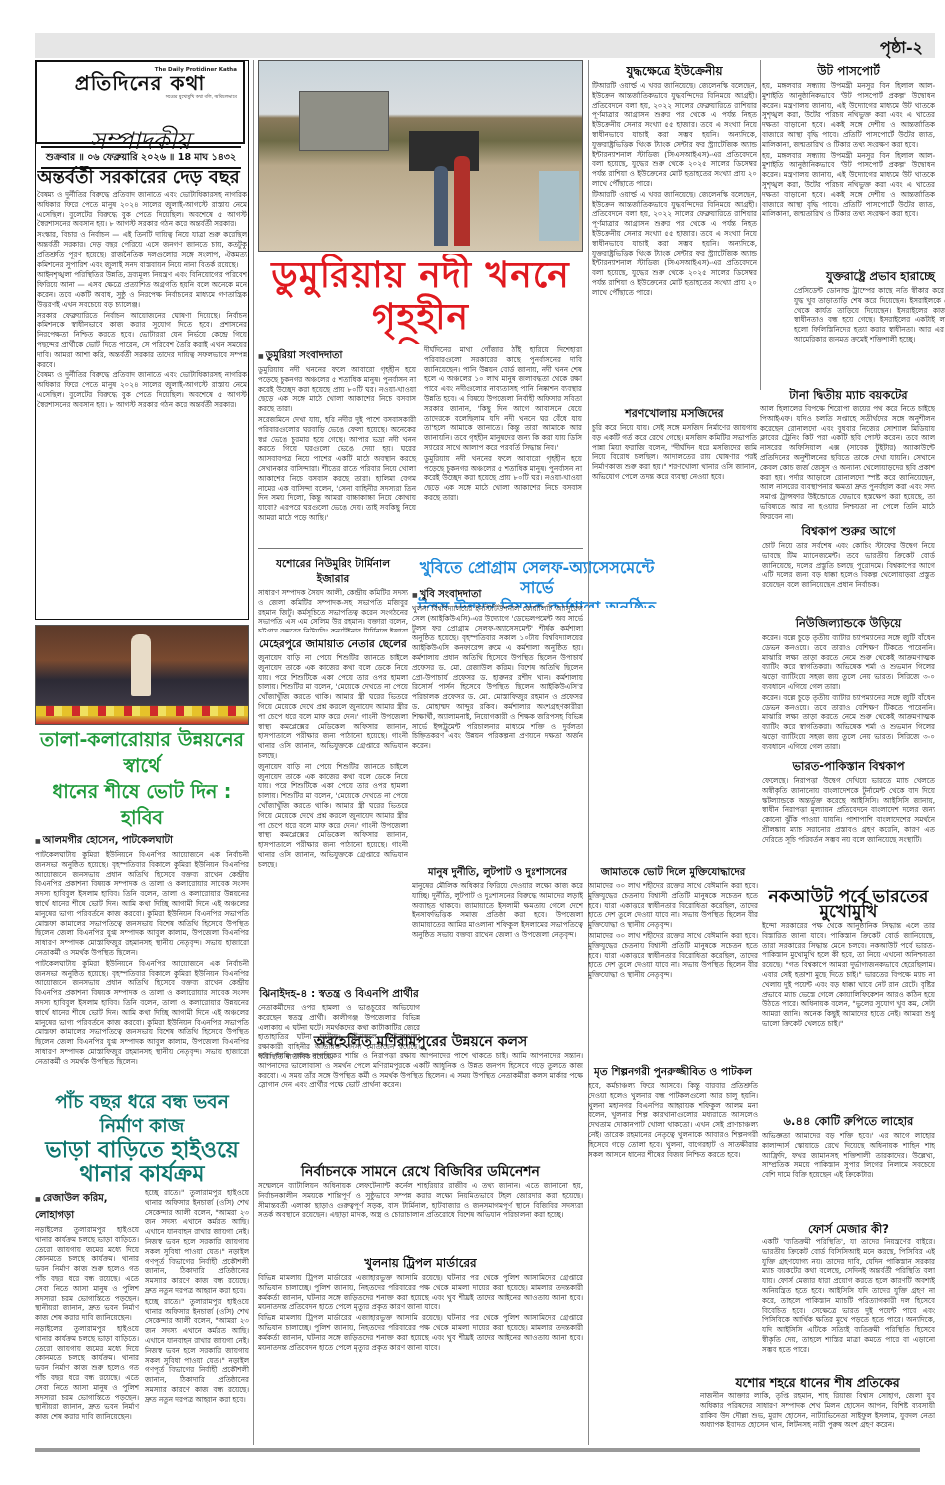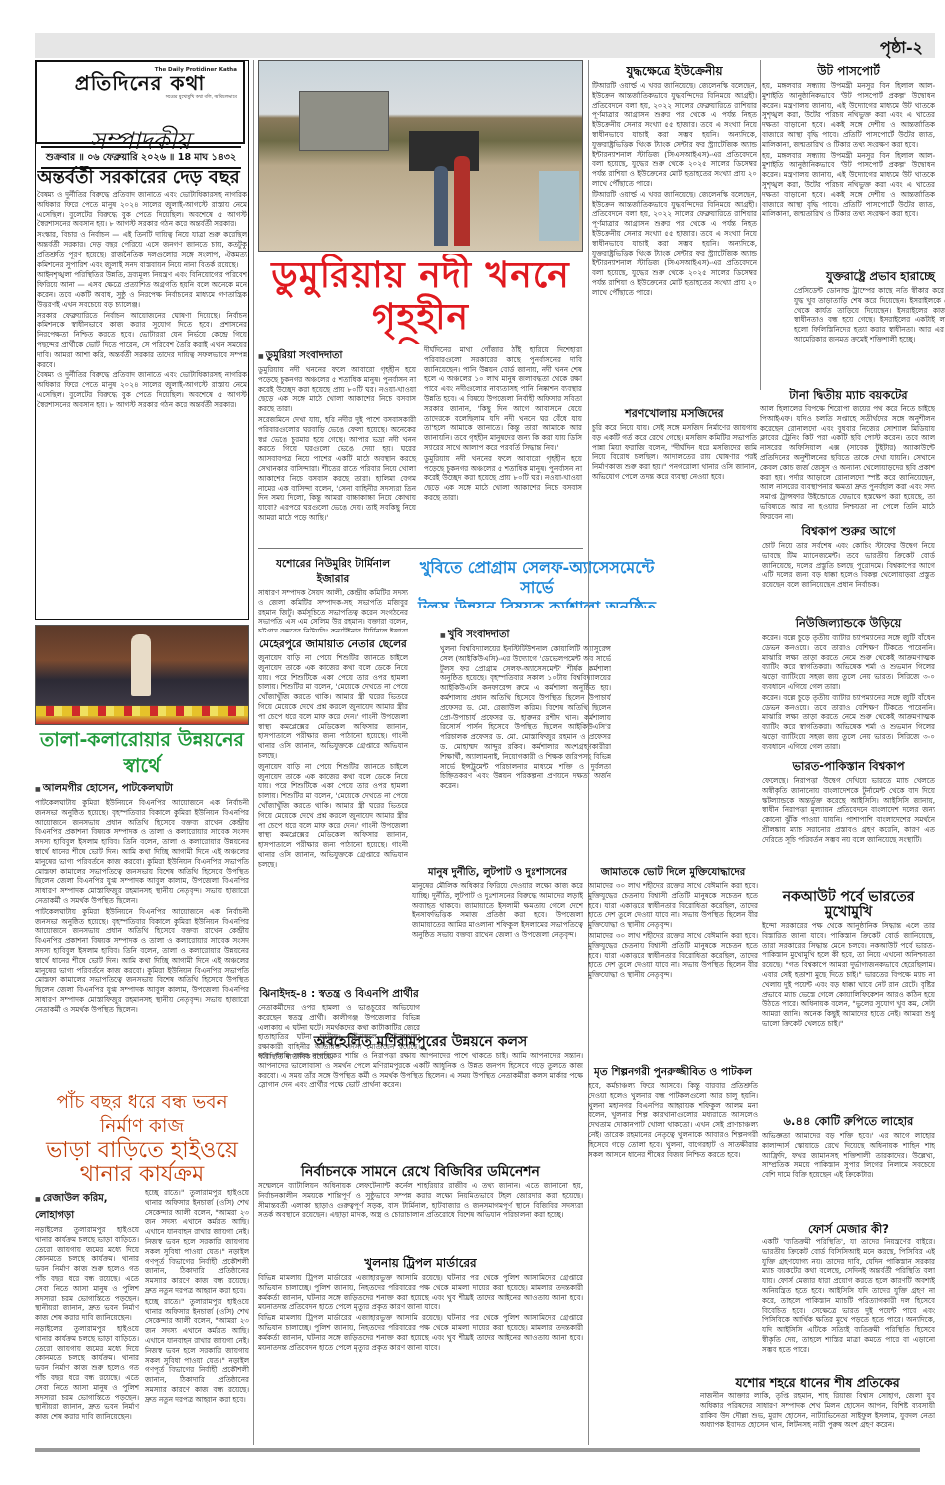--- a/index.html
+++ b/index.html
@@ -21,21 +21,21 @@
   .masthead { position: absolute; left: 35px; top: 60px; width: 210px; height: 84px; border: 2px solid #111; padding: 4px 6px; }
   .mast-en { font-size: 5.5px; text-align: right; font-weight: bold; color: #222; }
   .mast-title { font-family: "DejaVu Serif", serif; font-size: 20px; font-weight: bold; text-align: center; letter-spacing: 1px; line-height: 22px; }
   .mast-tag { font-size: 4.5px; text-align: right; color: #333; }
   .mast-sub { font-family: "DejaVu Serif", serif; font-size: 24px; font-style: italic; text-align: center; line-height: 24px; margin-top: 28px; }
   .date-line { position: absolute; left: 41px; top: 146px; width: 200px; border-top: 2px solid #111; border-bottom: 2px solid #111; font-size: 9.5px; font-weight: bold; text-align: center; padding: 2px 0; }
 
   .hl-black { font-size: 17px; font-weight: bold; text-align: left; line-height: 22px; color: #111; }
   .hl-red { font-size: 36px; font-weight: bold; text-align: center; line-height: 42px; color: #e0191f; letter-spacing: 1px; }
   .hl-green { font-size: 19px; font-weight: bold; text-align: center; line-height: 26px; color: #1f9a3a; }
-  .hl-blue { font-size: 20px; font-weight: normal; text-align: center; line-height: 24px; color: #c2410c; }
+  .hl-blue { font-size: 20px; font-weight: bold; text-align: center; line-height: 24px; color: #0f766e; }
   .hl-cyan { font-size: 17px; font-weight: bold; text-align: center; line-height: 22px; color: #1e88d8; }
 
   .photo { position: absolute; border: 1px solid #555; overflow: hidden; }
   .photo-river { background: linear-gradient(180deg, #c9d4da 0%, #d9dde0 28%, #8a7a5c 30%, #6d6a46 42%, #b8a88a 55%, #d4c7b0 100%); }
   .photo-rally { background: linear-gradient(180deg, #5c3a2a 0%, #7a4a30 35%, #2c2a35 55%, #3d3945 80%, #d8b030 92%, #c53030 100%); }
   .ph-el { position: absolute; }
 
   .box-border { position: absolute; border: 1.5px solid #111; }
   .vrule { position: absolute; width: 1px; background: #888; }
   .hrule { position: absolute; height: 1px; background: #777; }
@@ -68,20 +68,21 @@
     </div>
   </div>
   <div class="box-border" style="left:35px; top:60px; width:214px; height:560px; border-width:1px;"></div>
 
   <div class="photo photo-rally" style="left:35px; top:625px; width:214px; height:100px;">
     <div class="ph-el" style="left:95px; top:8px; width:20px; height:62px; background:#e8dcc8; border-radius:8px 8px 2px 2px;"></div>
     <div class="ph-el" style="left:0; top:80px; width:214px; height:10px; background:repeating-linear-gradient(90deg,#e6c22a 0 10px,#d02a2a 10px 18px,#f0e060 18px 26px);"></div>
   </div>
   <div class="col" style="left:35px; top:726px; width:214px; height:360px;">
     <div class="hl-green">তালা-কলারোয়ার উন্নয়নের স্বার্থে</div>
+    <div class="hl-green">ধানের শীষে ভোট দিন : হাবিব</div>
     <div class="byline">আলমগীর হোসেন, পাটকেলঘাটা</div>
     <div class="body-text">
       <p>পাটকেলঘাটায় কুমিরা ইউনিয়নে বিএনপির আয়োজনে এক নির্বাচনী জনসভা অনুষ্ঠিত হয়েছে। বৃহস্পতিবার বিকালে কুমিরা ইউনিয়ন বিএনপির আয়োজনে জনসভায় প্রধান অতিথি হিসেবে বক্তব্য রাখেন কেন্দ্রীয় বিএনপির প্রকাশনা বিষয়ক সম্পাদক ও তালা ও কলারোয়ার সাবেক সংসদ সদস্য হাবিবুল ইসলাম হাবিব। তিনি বলেন, তালা ও কলারোয়ার উন্নয়নের স্বার্থে ধানের শীষে ভোট দিন। আমি কথা দিচ্ছি আগামী দিনে এই অঞ্চলের মানুষের ভাগ্য পরিবর্তনে কাজ করবো। কুমিরা ইউনিয়ন বিএনপির সভাপতি মোস্তফা কামালের সভাপতিত্বে জনসভায় বিশেষ অতিথি হিসেবে উপস্থিত ছিলেন জেলা বিএনপির যুগ্ম সম্পাদক আবুল কালাম, উপজেলা বিএনপির সাধারণ সম্পাদক মোস্তাফিজুর রহমানসহ স্থানীয় নেতৃবৃন্দ। সভায় হাজারো নেতাকর্মী ও সমর্থক উপস্থিত ছিলেন।</p>
       <p>পাটকেলঘাটায় কুমিরা ইউনিয়নে বিএনপির আয়োজনে এক নির্বাচনী জনসভা অনুষ্ঠিত হয়েছে। বৃহস্পতিবার বিকালে কুমিরা ইউনিয়ন বিএনপির আয়োজনে জনসভায় প্রধান অতিথি হিসেবে বক্তব্য রাখেন কেন্দ্রীয় বিএনপির প্রকাশনা বিষয়ক সম্পাদক ও তালা ও কলারোয়ার সাবেক সংসদ সদস্য হাবিবুল ইসলাম হাবিব। তিনি বলেন, তালা ও কলারোয়ার উন্নয়নের স্বার্থে ধানের শীষে ভোট দিন। আমি কথা দিচ্ছি আগামী দিনে এই অঞ্চলের মানুষের ভাগ্য পরিবর্তনে কাজ করবো। কুমিরা ইউনিয়ন বিএনপির সভাপতি মোস্তফা কামালের সভাপতিত্বে জনসভায় বিশেষ অতিথি হিসেবে উপস্থিত ছিলেন জেলা বিএনপির যুগ্ম সম্পাদক আবুল কালাম, উপজেলা বিএনপির সাধারণ সম্পাদক মোস্তাফিজুর রহমানসহ স্থানীয় নেতৃবৃন্দ। সভায় হাজারো নেতাকর্মী ও সমর্থক উপস্থিত ছিলেন।</p>
     </div>
   </div>
 
   <div class="col" style="left:35px; top:1090px; width:214px; height:355px;">
     <div class="hl-blue" style="font-size:18.5px;">পাঁচ বছর ধরে বন্ধ ভবন নির্মাণ কাজ</div>
     <div class="hl-blue" style="font-size:22px;">ভাড়া বাড়িতে হাইওয়ে থানার কার্যক্রম</div>
@@ -148,21 +149,21 @@
     <div class="body-text">
         <p>জুনায়েদ বাড়ি না পেয়ে শিশুটির জানতে চাইলে জুনায়েদ তাকে এক কাজের কথা বলে ডেকে নিয়ে যায়। পরে শিশুটিকে একা পেয়ে তার ওপর হামলা চালায়। শিশুটির মা বলেন, 'মেয়েকে দেখতে না পেয়ে খোঁজাখুঁজি করতে থাকি। আমার স্ত্রী ঘরের ভিতরে গিয়ে মেয়েকে দেখে প্রশ্ন করলে জুনায়েদ আমার স্ত্রীর পা চেপে ধরে বলে মাফ করে দেন।' গাংনী উপজেলা স্বাস্থ্য কমপ্লেক্সের মেডিকেল অফিসার জানান, হাসপাতালে পরীক্ষার জন্য পাঠানো হয়েছে। গাংনী থানার ওসি জানান, অভিযুক্তকে গ্রেপ্তারে অভিযান চলছে।</p>
         <p>জুনায়েদ বাড়ি না পেয়ে শিশুটির জানতে চাইলে জুনায়েদ তাকে এক কাজের কথা বলে ডেকে নিয়ে যায়। পরে শিশুটিকে একা পেয়ে তার ওপর হামলা চালায়। শিশুটির মা বলেন, 'মেয়েকে দেখতে না পেয়ে খোঁজাখুঁজি করতে থাকি। আমার স্ত্রী ঘরের ভিতরে গিয়ে মেয়েকে দেখে প্রশ্ন করলে জুনায়েদ আমার স্ত্রীর পা চেপে ধরে বলে মাফ করে দেন।' গাংনী উপজেলা স্বাস্থ্য কমপ্লেক্সের মেডিকেল অফিসার জানান, হাসপাতালে পরীক্ষার জন্য পাঠানো হয়েছে। গাংনী থানার ওসি জানান, অভিযুক্তকে গ্রেপ্তারে অভিযান চলছে।</p>
       </div>
   </div>
 
   <div class="col" style="left:412px; top:558px; width:250px; height:50px;">
     <div class="hl-cyan" style="font-size:16px; line-height:20px;">খুবিতে প্রোগ্রাম সেলফ-অ্যাসেসমেন্টে সার্ভে</div>
     <div class="hl-cyan" style="font-size:16px; line-height:20px;">টুলস উন্নয়ন বিষয়ক কর্মশালা অনুষ্ঠিত</div>
   </div>
-  <div class="col" style="left:412px; top:624px; width:171px; height:250px;margin-left:28px;">
+  <div class="col" style="left:412px; top:584px; width:171px; height:250px;">
     <div class="byline">খুবি সংবাদদাতা</div>
     <div class="body-text">
         <p>খুলনা বিশ্ববিদ্যালয়ের ইনস্টিটিউশনাল কোয়ালিটি অ্যাসুরেন্স সেল (আইকিউএসি)-এর উদ্যোগে 'ডেভেলপমেন্ট অব সার্ভে টুলস ফর প্রোগ্রাম সেলফ-অ্যাসেসমেন্ট' শীর্ষক কর্মশালা অনুষ্ঠিত হয়েছে। বৃহস্পতিবার সকাল ১০টায় বিশ্ববিদ্যালয়ের আইকিউএসি কনফারেন্স রুমে এ কর্মশালা অনুষ্ঠিত হয়। কর্মশালায় প্রধান অতিথি হিসেবে উপস্থিত ছিলেন উপাচার্য প্রফেসর ড. মো. রেজাউল করিম। বিশেষ অতিথি ছিলেন প্রো-উপাচার্য প্রফেসর ড. হারুনর রশীদ খান। কর্মশালায় রিসোর্স পার্সন হিসেবে উপস্থিত ছিলেন আইকিউএসি'র পরিচালক প্রফেসর ড. মো. মোস্তাফিজুর রহমান ও প্রফেসর ড. মোহাম্মদ আব্দুর রকিব। কর্মশালার অংশগ্রহণকারীরা শিক্ষার্থী, অ্যালামনাই, নিয়োগকারী ও শিক্ষক জরিপসহ বিভিন্ন সার্ভে ইন্সট্রুমেন্ট পরিচালনার মাধ্যমে শক্তি ও দুর্বলতা চিহ্নিতকরণ এবং উন্নয়ন পরিকল্পনা প্রণয়নে দক্ষতা অর্জন করেন।</p>
       </div>
   </div>
 
   <div class="col" style="left:412px; top:860px; width:171px; height:120px;">
     <div class="sub-head" style="font-size:10px;">মানুষ দুর্নীতি, লুটপাট ও দুঃশাসনের</div>
     <div class="body-text">
         <p>মানুষের মৌলিক অধিকার ফিরিয়ে দেওয়ার লক্ষ্যে কাজ করে যাচ্ছি। দুর্নীতি, লুটপাট ও দুঃশাসনের বিরুদ্ধে আমাদের লড়াই অব্যাহত থাকবে। জামায়াতে ইসলামী ক্ষমতায় গেলে দেশে ইনসাফভিত্তিক সমাজ প্রতিষ্ঠা করা হবে। উপজেলা জামায়াতের আমির মাওলানা শফিকুল ইসলামের সভাপতিত্বে অনুষ্ঠিত সভায় বক্তব্য রাখেন জেলা ও উপজেলা নেতৃবৃন্দ।</p>
@@ -203,21 +204,21 @@
   <div class="col" style="left:592px; top:60px; width:165px; height:340px;">
     <div class="sub-head" style="font-size:12px;">যুদ্ধক্ষেত্রে ইউক্রেনীয়</div>
     <div class="body-text">
         <p>টিআরটি ওয়ার্ল্ড এ খবর জানিয়েছে। জেলেনস্কি বলেছেন, ইউক্রেন আন্তর্জাতিকভাবে যুদ্ধবন্দিদের বিনিময়ে আগ্রহী। প্রতিবেদনে বলা হয়, ২০২২ সালের ফেব্রুয়ারিতে রাশিয়ার পূর্ণমাত্রার আগ্রাসন শুরুর পর থেকে এ পর্যন্ত নিহত ইউক্রেনীয় সেনার সংখ্যা ৫৫ হাজার। তবে এ সংখ্যা নিয়ে স্বাধীনভাবে যাচাই করা সম্ভব হয়নি। অন্যদিকে, যুক্তরাষ্ট্রভিত্তিক থিংক ট্যাংক সেন্টার ফর স্ট্র্যাটেজিক অ্যান্ড ইন্টারন্যাশনাল স্টাডিজ (সিএসআইএস)-এর প্রতিবেদনে বলা হয়েছে, যুদ্ধের শুরু থেকে ২০২৫ সালের ডিসেম্বর পর্যন্ত রাশিয়া ও ইউক্রেনের মোট হতাহতের সংখ্যা প্রায় ২০ লাখে পৌঁছাতে পারে।</p>
         <p>টিআরটি ওয়ার্ল্ড এ খবর জানিয়েছে। জেলেনস্কি বলেছেন, ইউক্রেন আন্তর্জাতিকভাবে যুদ্ধবন্দিদের বিনিময়ে আগ্রহী। প্রতিবেদনে বলা হয়, ২০২২ সালের ফেব্রুয়ারিতে রাশিয়ার পূর্ণমাত্রার আগ্রাসন শুরুর পর থেকে এ পর্যন্ত নিহত ইউক্রেনীয় সেনার সংখ্যা ৫৫ হাজার। তবে এ সংখ্যা নিয়ে স্বাধীনভাবে যাচাই করা সম্ভব হয়নি। অন্যদিকে, যুক্তরাষ্ট্রভিত্তিক থিংক ট্যাংক সেন্টার ফর স্ট্র্যাটেজিক অ্যান্ড ইন্টারন্যাশনাল স্টাডিজ (সিএসআইএস)-এর প্রতিবেদনে বলা হয়েছে, যুদ্ধের শুরু থেকে ২০২৫ সালের ডিসেম্বর পর্যন্ত রাশিয়া ও ইউক্রেনের মোট হতাহতের সংখ্যা প্রায় ২০ লাখে পৌঁছাতে পারে।</p>
       </div>
   </div>
   <div class="col" style="left:592px; top:402px; width:165px; height:155px;">
     <div class="sub-head" style="font-size:11px;">শরণখোলায় মসজিদের</div>
     <div class="body-text">
-        <p>চুরি করে নিয়ে যায়। সেই সঙ্গে মসজিদ নির্মাণের জায়গায় বড় একটি গর্ত করে রেখে গেছে। মসজিদ কমিটির সভাপতি পান্না মিয়া ফরাজি বলেন, "দীর্ঘদিন ধরে মসজিদের জমি নিয়ে বিরোধ চলছিল। আদালতের রায় ঘোষণার পরই নির্মাণকাজ শুরু করা হয়।" পনগরোলা থানার ওসি জানান, অভিযোগ পেলে তদন্ত করে ব্যবস্থা নেওয়া হবে।</p>
+        <p>চুরি করে নিয়ে যায়। সেই সঙ্গে মসজিদ নির্মাণের জায়গায় বড় একটি গর্ত করে রেখে গেছে। মসজিদ কমিটির সভাপতি পান্না মিয়া ফরাজি বলেন, "দীর্ঘদিন ধরে মসজিদের জমি নিয়ে বিরোধ চলছিল। আদালতের রায় ঘোষণার পরই নির্মাণকাজ শুরু করা হয়।" শরণখোলা থানার ওসি জানান, অভিযোগ পেলে তদন্ত করে ব্যবস্থা নেওয়া হবে।</p>
       </div>
   </div>
 
   <div class="col" style="left:588px; top:860px; width:170px; height:200px;">
     <div class="sub-head" style="font-size:10px;">জামাতকে ভোট দিলে মুক্তিযোদ্ধাদের</div>
     <div class="body-text">
         <p>আমাদের ৩০ লাখ শহীদের রক্তের সাথে বেঈমানি করা হবে। মুক্তিযুদ্ধের চেতনায় বিশ্বাসী প্রতিটি মানুষকে সচেতন হতে হবে। যারা একাত্তরে স্বাধীনতার বিরোধিতা করেছিল, তাদের হাতে দেশ তুলে দেওয়া যাবে না। সভায় উপস্থিত ছিলেন বীর মুক্তিযোদ্ধা ও স্থানীয় নেতৃবৃন্দ।</p>
         <p>আমাদের ৩০ লাখ শহীদের রক্তের সাথে বেঈমানি করা হবে। মুক্তিযুদ্ধের চেতনায় বিশ্বাসী প্রতিটি মানুষকে সচেতন হতে হবে। যারা একাত্তরে স্বাধীনতার বিরোধিতা করেছিল, তাদের হাতে দেশ তুলে দেওয়া যাবে না। সভায় উপস্থিত ছিলেন বীর মুক্তিযোদ্ধা ও স্থানীয় নেতৃবৃন্দ।</p>
       </div>
   </div>
@@ -264,21 +265,21 @@
         <p>করেন। বল্লে চুড়ে তৃতীয় ব্যাটার চ্যাপম্যানের সঙ্গে জুটি বাঁধেন ডেভন কনওয়ে। তবে তারাও বেশিক্ষণ টিকতে পারেননি। মাঝারি লক্ষ্য তাড়া করতে নেমে শুরু থেকেই আক্রমণাত্মক ব্যাটিং করে স্বাগতিকরা। অভিষেক শর্মা ও শুভমান গিলের ঝড়ো ব্যাটিংয়ে সহজ জয় তুলে নেয় ভারত। সিরিজে ৩-০ ব্যবধানে এগিয়ে গেল তারা।</p>
       </div>
   </div>
   <div class="col" style="left:762px; top:755px; width:173px; height:130px;">
     <div class="sub-head" style="font-size:11.5px;">ভারত-পাকিস্তান বিশ্বকাপ</div>
     <div class="body-text">
         <p>ফেলেছে। নিরাপত্তা উদ্বেগ দেখিয়ে ভারতে ম্যাচ খেলতে অস্বীকৃতি জানানোয় বাংলাদেশকে টুর্নামেন্ট থেকে বাদ দিয়ে স্কটল্যান্ডকে অন্তর্ভুক্ত করেছে আইসিসি। আইসিসি জানায়, স্বাধীন নিরাপত্তা মূল্যায়ন প্রতিবেদনে বাংলাদেশ দলের জন্য কোনো ঝুঁকি পাওয়া যায়নি। পাশাপাশি বাংলাদেশের সমর্থনে শ্রীলঙ্কায় ম্যাচ সরানোর প্রস্তাবও গ্রহণ করেনি, কারণ এত দেরিতে সূচি পরিবর্তন সম্ভব নয় বলে জানিয়েছে সংস্থাটি।</p>
       </div>
   </div>
   <div class="col" style="left:762px; top:885px; width:173px; height:200px;">
-    <div class="sub-head" style="font-size:14px;">নকআউট পর্বে ভারতের মুখোমুখি</div>
+    <div class="sub-head" style="font-size:17px;">নকআউট পর্বে ভারতের মুখোমুখি</div>
     <div class="body-text">
         <p>ইন্দো সরকারের পক্ষ থেকে আনুষ্ঠানিক সিদ্ধান্ত এলে তার বিস্তারিত জানা যাবে। পাকিস্তান ক্রিকেট বোর্ড জানিয়েছে, তারা সরকারের সিদ্ধান্ত মেনে চলবে। নকআউট পর্বে ভারত-পাকিস্তান মুখোমুখি হলে কী হবে, তা নিয়ে এখনো অনিশ্চয়তা রয়েছে। "গত বিশ্বকাপে আমরা দুর্ভাগ্যজনকভাবে হেরেছিলাম। এবার সেই হতাশা মুছে দিতে চাই।" ভারতের বিপক্ষে ম্যাচ না খেলায় দুই পয়েন্ট এবং বড় ধাক্কা খাবে নেট রান রেটে। বৃষ্টির প্রভাবে ম্যাচ ভেস্তে গেলে কোয়ালিফিকেশন আরও কঠিন হয়ে উঠতে পারে। অধিনায়ক বলেন, "ভুলের সুযোগ খুব কম, সেটা আমরা জানি। অনেক কিছুই আমাদের হাতে নেই। আমরা শুধু ভালো ক্রিকেট খেলতে চাই।"</p>
       </div>
   </div>
   <div class="col" style="left:762px; top:1110px; width:173px; height:110px;">
     <div class="sub-head" style="font-size:11.5px;">৬.৪৪ কোটি রুপিতে লাহোর</div>
     <div class="body-text">
         <p>অভিজ্ঞতা আমাদের বড় শক্তি হবে।' এর আগে লাহোর কালান্দার্স স্কোয়াডে রেখে দিয়েছে অধিনায়ক শাহিন শাহ আফ্রিদি, ফখর জামানসহ শক্তিশালী তারকাদের। উল্লেখ্য, সাম্প্রতিক সময়ে পাকিস্তান সুপার লিগের নিলামে সবচেয়ে বেশি দামে বিক্রি হয়েছেন এই ক্রিকেটার।</p>
       </div>
   </div>

